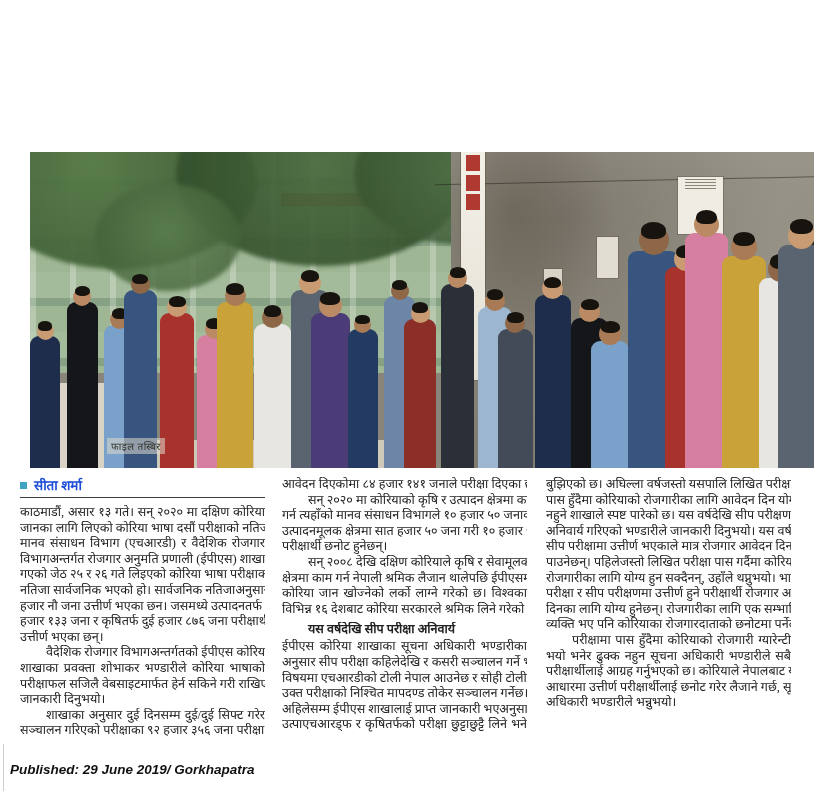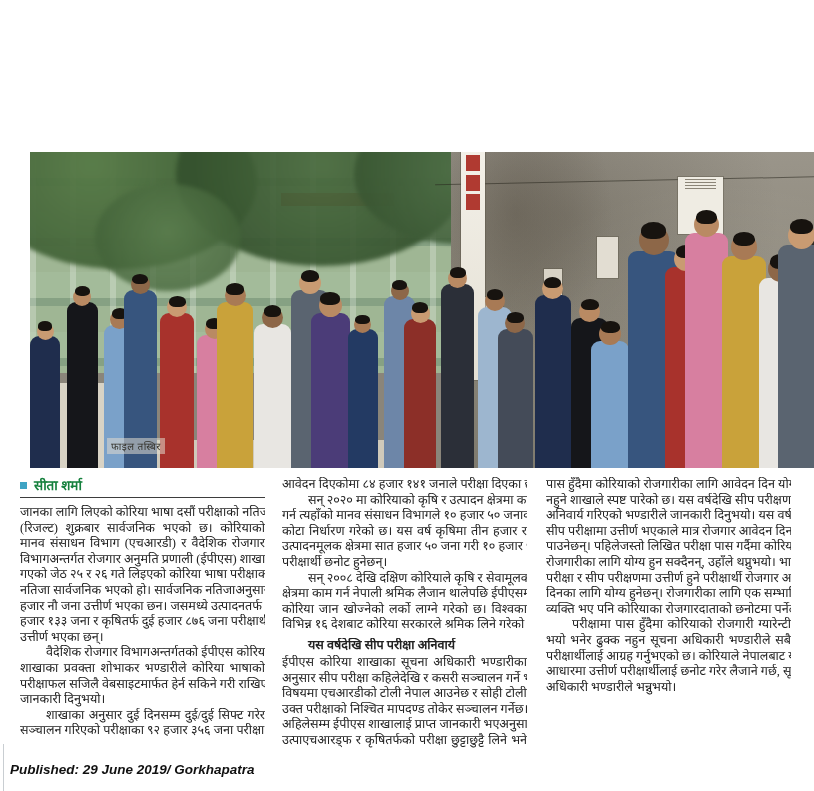--- a/index.html
+++ b/index.html
@@ -68,21 +68,21 @@
   .fig .hair { position:absolute; left:8%; top:-8%; width:84%; height:55%; border-radius:50% 50% 40% 40%; background:#17130f; }
   .fig .torso { margin:-4px auto 0; width:100%; border-radius:9px 9px 0 0; }
   .caption {
     position:absolute; left:9.5%; bottom:4.5%; font-size:10px; color:#33312a;
     background:rgba(224,219,205,.55); padding:1px 4px; letter-spacing:.5px;
     font-family:"Liberation Serif","DejaVu Serif",serif;
   }
   
   .byline { position:absolute; left:20px; top:476px; width:245px; display:flex; align-items:center; gap:7px; }
   .bullet { width:7px; height:7px; flex:0 0 auto; }
-  .byline b { font-size:13.5px; color:#15803d; font-weight:700; }
+  .byline b { font-size:13.5px; color:#1d4ed8; font-weight:700; }
   .byline-rule { position:absolute; left:20px; top:497px; width:245px; height:0; border-top:1.4px solid #3d3d3d; }
   
   .col {
     position:absolute; width:245px; color:#222; font-size:12.6px;
   }
   .c1 { left:20px;  top:505px; }
   .c2 { left:282px; top:477px; }
   .c3 { left:546px; top:477px; }
   .tl {
     height:15.6px; line-height:15.6px; white-space:nowrap; overflow:hidden;
@@ -293,56 +293,56 @@
     <div class="caption">फाइल तस्बिर</div>
   </div>
 
   <div class="byline">
     <span class="bullet" id="bullet" style="background: rgb(63, 164, 196);"></span>
     <b>सीता शर्मा</b>
   </div>
   <div class="byline-rule"></div>
 
   <div class="col c1" id="col0">
+      <div class="tl">काठमाडौं, असार १३ गते। सन् २०२० मा दक्षिण कोरिया</div>
       <div class="tl">जानका लागि लिएको कोरिया भाषा दसौं परीक्षाको नतिजा</div>
-      <div class="tl">(रिजल्ट) शुक्रबार सार्वजनिक भएको छ। कोरियाको</div>
       <div class="tl">मानव संसाधन विभाग (एचआरडी) र वैदेशिक रोजगार</div>
       <div class="tl">विभागअन्तर्गत रोजगार अनुमति प्रणाली (ईपीएस) शाखाले</div>
       <div class="tl">गएको जेठ २५ र २६ गते लिइएको कोरिया भाषा परीक्षाको</div>
       <div class="tl">नतिजा सार्वजनिक भएको हो। सार्वजनिक नतिजाअनुसार १२</div>
       <div class="tl">हजार नौ जना उत्तीर्ण भएका छन। जसमध्ये उत्पादनतर्फ नौ</div>
       <div class="tl">हजार १३३ जना र कृषितर्फ दुई हजार ८७६ जना परीक्षार्थी</div>
       <div class="tl nj">उत्तीर्ण भएका छन्।</div>
       <div class="tl ind">वैदेशिक रोजगार विभागअन्तर्गतको ईपीएस कोरिया</div>
       <div class="tl">शाखाका प्रवक्ता शोभाकर भण्डारीले कोरिया भाषाको</div>
       <div class="tl">परीक्षाफल सजिलै वेबसाइटमार्फत हेर्न सकिने गरी राखिएको</div>
       <div class="tl nj">जानकारी दिनुभयो।</div>
       <div class="tl ind">शाखाका अनुसार दुई दिनसम्म दुई/दुई सिफ्ट गरेर</div>
       <div class="tl">सञ्चालन गरिएको परीक्षाका ९२ हजार ३५६ जना परीक्षार्थीले</div>
     </div>
   <div class="col c2" id="col1">
       <div class="tl">आवेदन दिएकोमा ८४ हजार १४१ जनाले परीक्षा दिएका छन्।</div>
       <div class="tl ind">सन् २०२० मा कोरियाको कृषि र उत्पादन क्षेत्रमा काम</div>
       <div class="tl">गर्न त्यहाँको मानव संसाधन विभागले १० हजार ५० जनाको</div>
-      <div class="tl">कोटा निर्धारण गरेको छ। यस वर्ष कृषिमा तीन हजार र</div>
       <div class="tl">उत्पादनमूलक क्षेत्रमा सात हजार ५० जना गरी १० हजार ५०</div>
       <div class="tl nj">परीक्षार्थी छनोट हुनेछन्।</div>
       <div class="tl ind">सन् २००८ देखि दक्षिण कोरियाले कृषि र सेवामूलक</div>
       <div class="tl">क्षेत्रमा काम गर्न नेपाली श्रमिक लैजान थालेपछि ईपीएसमार्फत</div>
       <div class="tl">कोरिया जान खोज्नेको लर्को लाग्ने गरेको छ। विश्वका</div>
       <div class="tl">विभिन्न १६ देशबाट कोरिया सरकारले श्रमिक लिने गरेको छ।</div>
       <div class="tl nj ind sub">यस वर्षदेखि सीप परीक्षा अनिवार्य</div>
       <div class="tl">ईपीएस कोरिया शाखाका सूचना अधिकारी भण्डारीका</div>
       <div class="tl">अनुसार सीप परीक्षा कहिलेदेखि र कसरी सञ्चालन गर्ने भन्ने</div>
       <div class="tl">विषयमा एचआरडीको टोली नेपाल आउनेछ र सोही टोलीले</div>
       <div class="tl">उक्त परीक्षाको निश्चित मापदण्ड तोकेर सञ्चालन गर्नेछ।</div>
       <div class="tl">अहिलेसम्म ईपीएस शाखालाई प्राप्त जानकारी भएअनुसार</div>
       <div class="tl">उत्पाएचआरड्फ र कृषितर्फको परीक्षा छुट्टाछुट्टै लिने भने</div>
     </div>
   <div class="col c3" id="col2">
+      <div class="tl">बुझिएको छ। अघिल्ला वर्षजस्तो यसपालि लिखित परीक्षा</div>
       <div class="tl">पास हुँदैमा कोरियाको रोजगारीका लागि आवेदन दिन योग्य</div>
       <div class="tl">नहुने शाखाले स्पष्ट पारेको छ। यस वर्षदेखि सीप परीक्षण</div>
       <div class="tl">अनिवार्य गरिएको भण्डारीले जानकारी दिनुभयो। यस वर्षदेखि</div>
       <div class="tl">सीप परीक्षामा उत्तीर्ण भएकाले मात्र रोजगार आवेदन दिन</div>
       <div class="tl">पाउनेछन्। पहिलेजस्तो लिखित परीक्षा पास गर्दैमा कोरियाको</div>
       <div class="tl">रोजगारीका लागि योग्य हुन सक्दैनन्, उहाँले थप्नुभयो। भाषा</div>
       <div class="tl">परीक्षा र सीप परीक्षणमा उत्तीर्ण हुने परीक्षार्थी रोजगार आवेदन</div>
       <div class="tl">दिनका लागि योग्य हुनेछन्। रोजगारीका लागि एक सम्भावित</div>
       <div class="tl">व्यक्ति भए पनि कोरियाका रोजगारदाताको छनोटमा पर्नेले मात्र</div>
       <div class="tl ind">परीक्षामा पास हुँदैमा कोरियाको रोजगारी ग्यारेन्टी</div>

